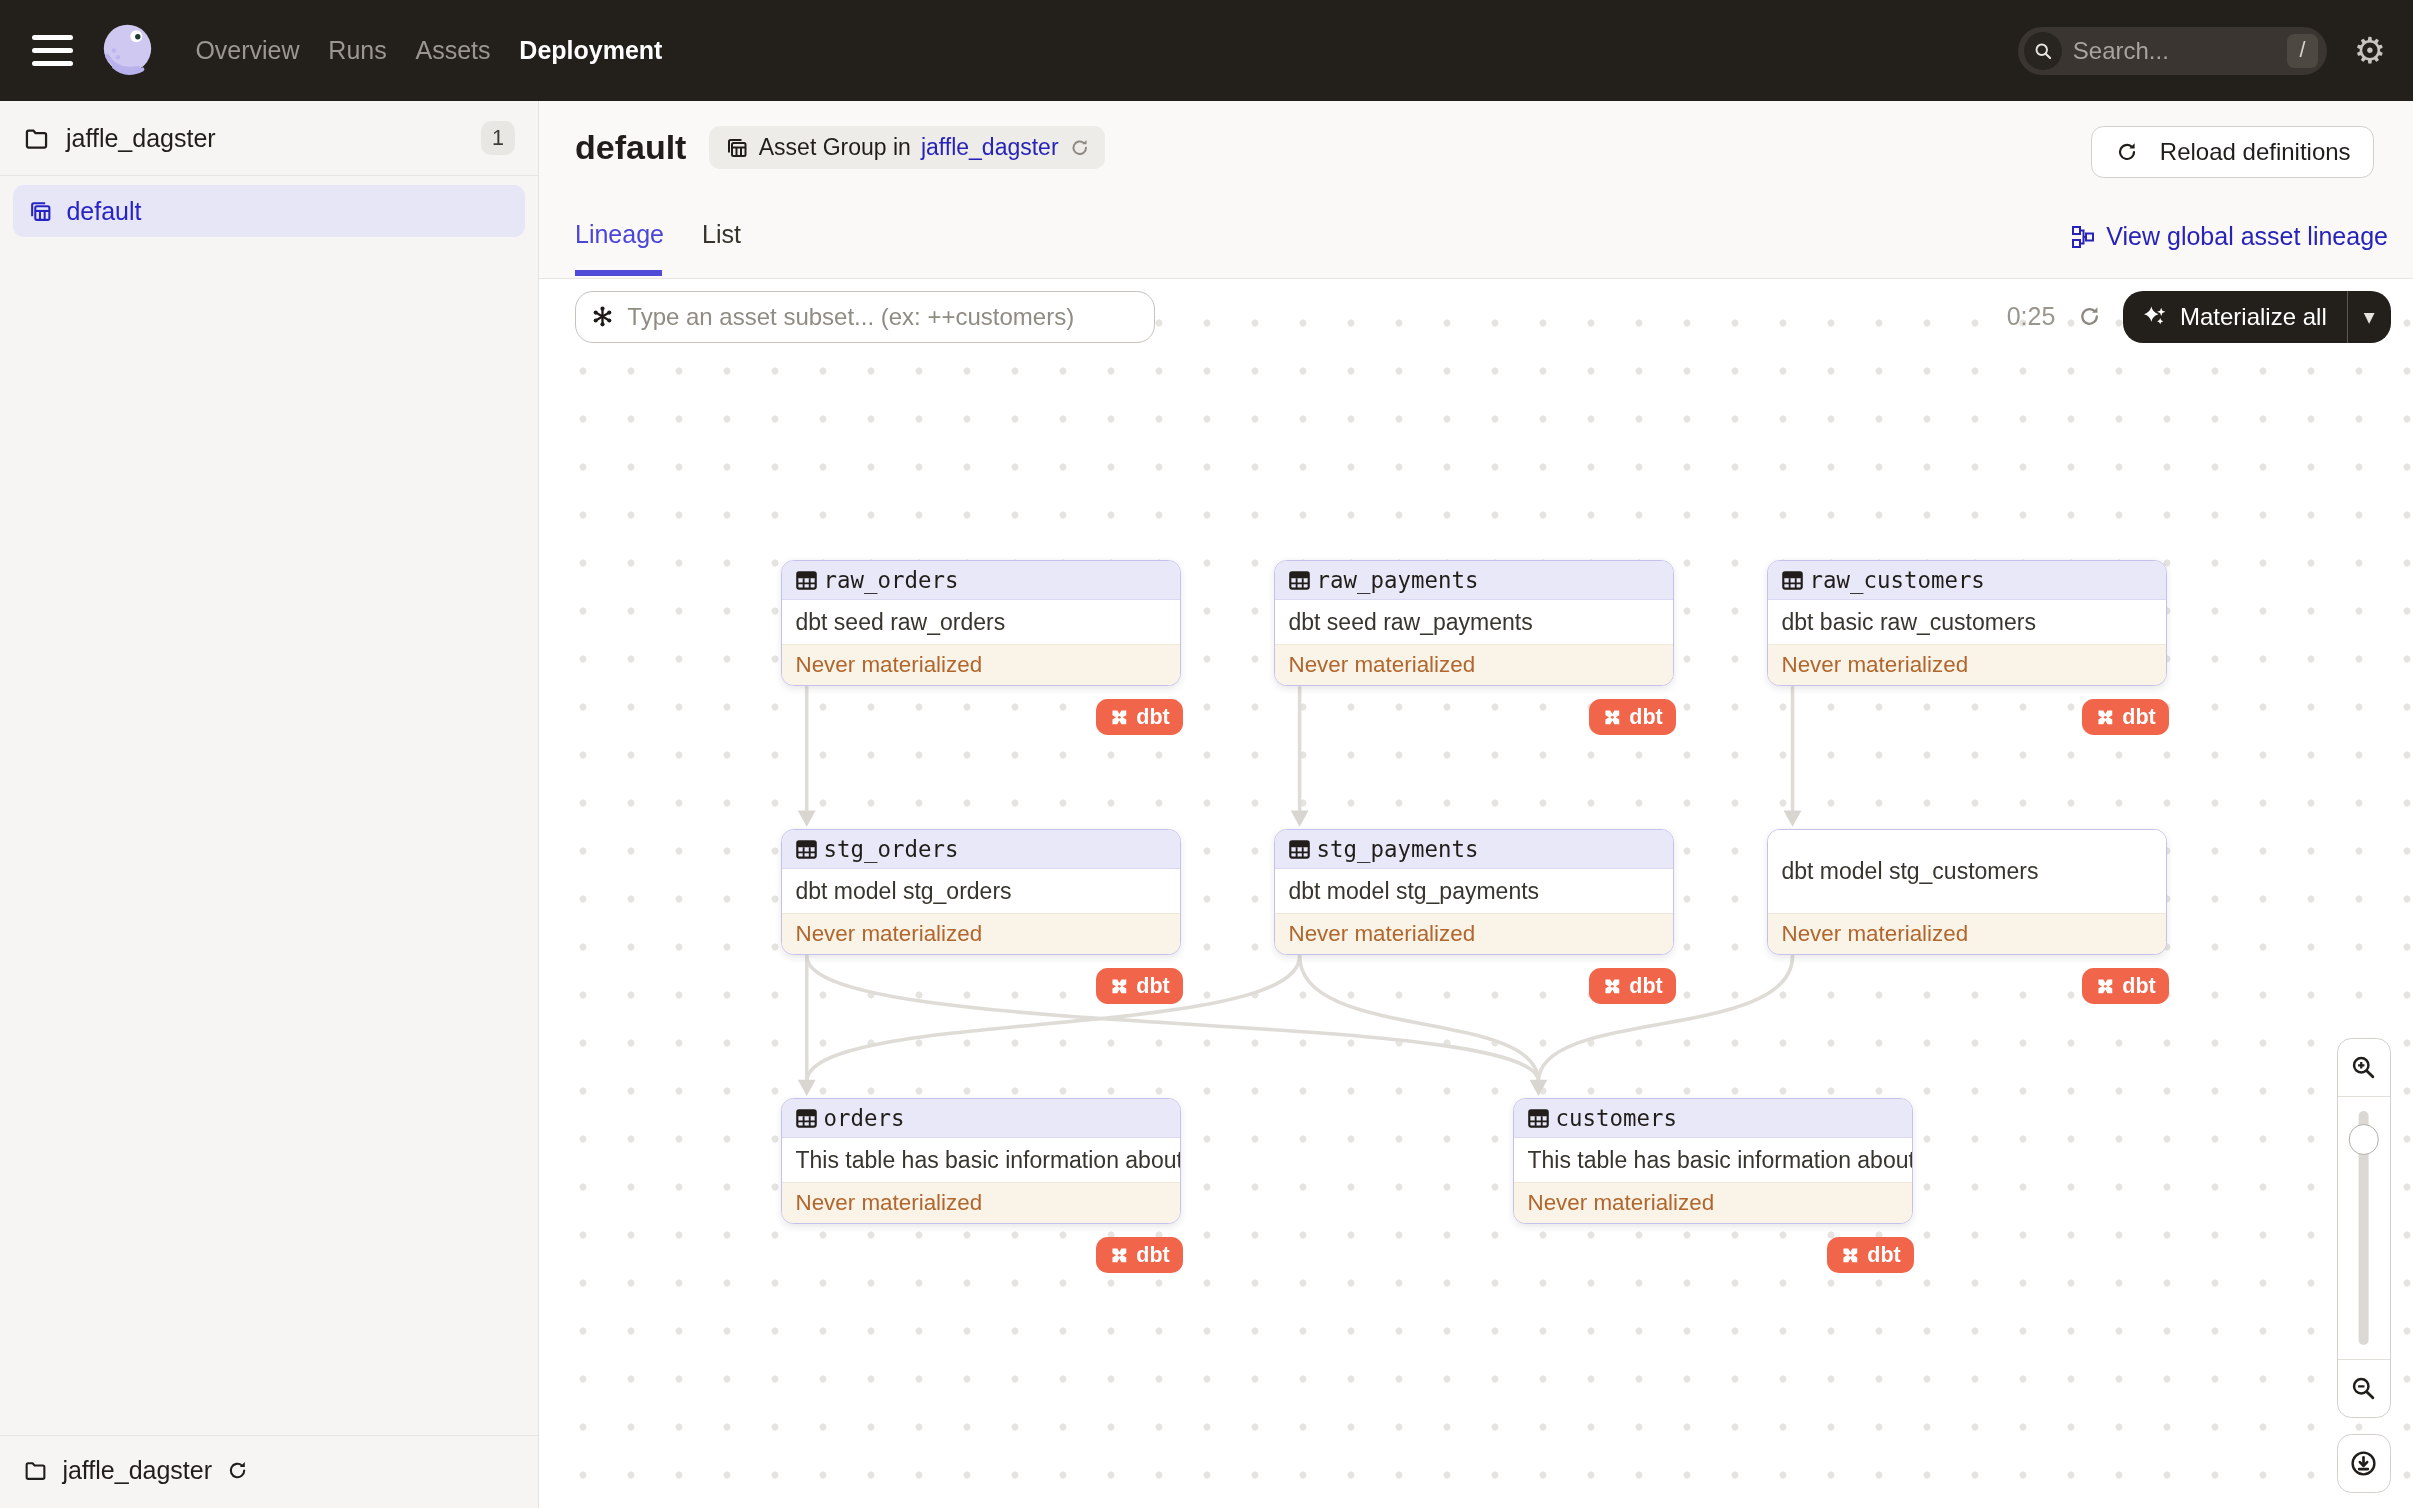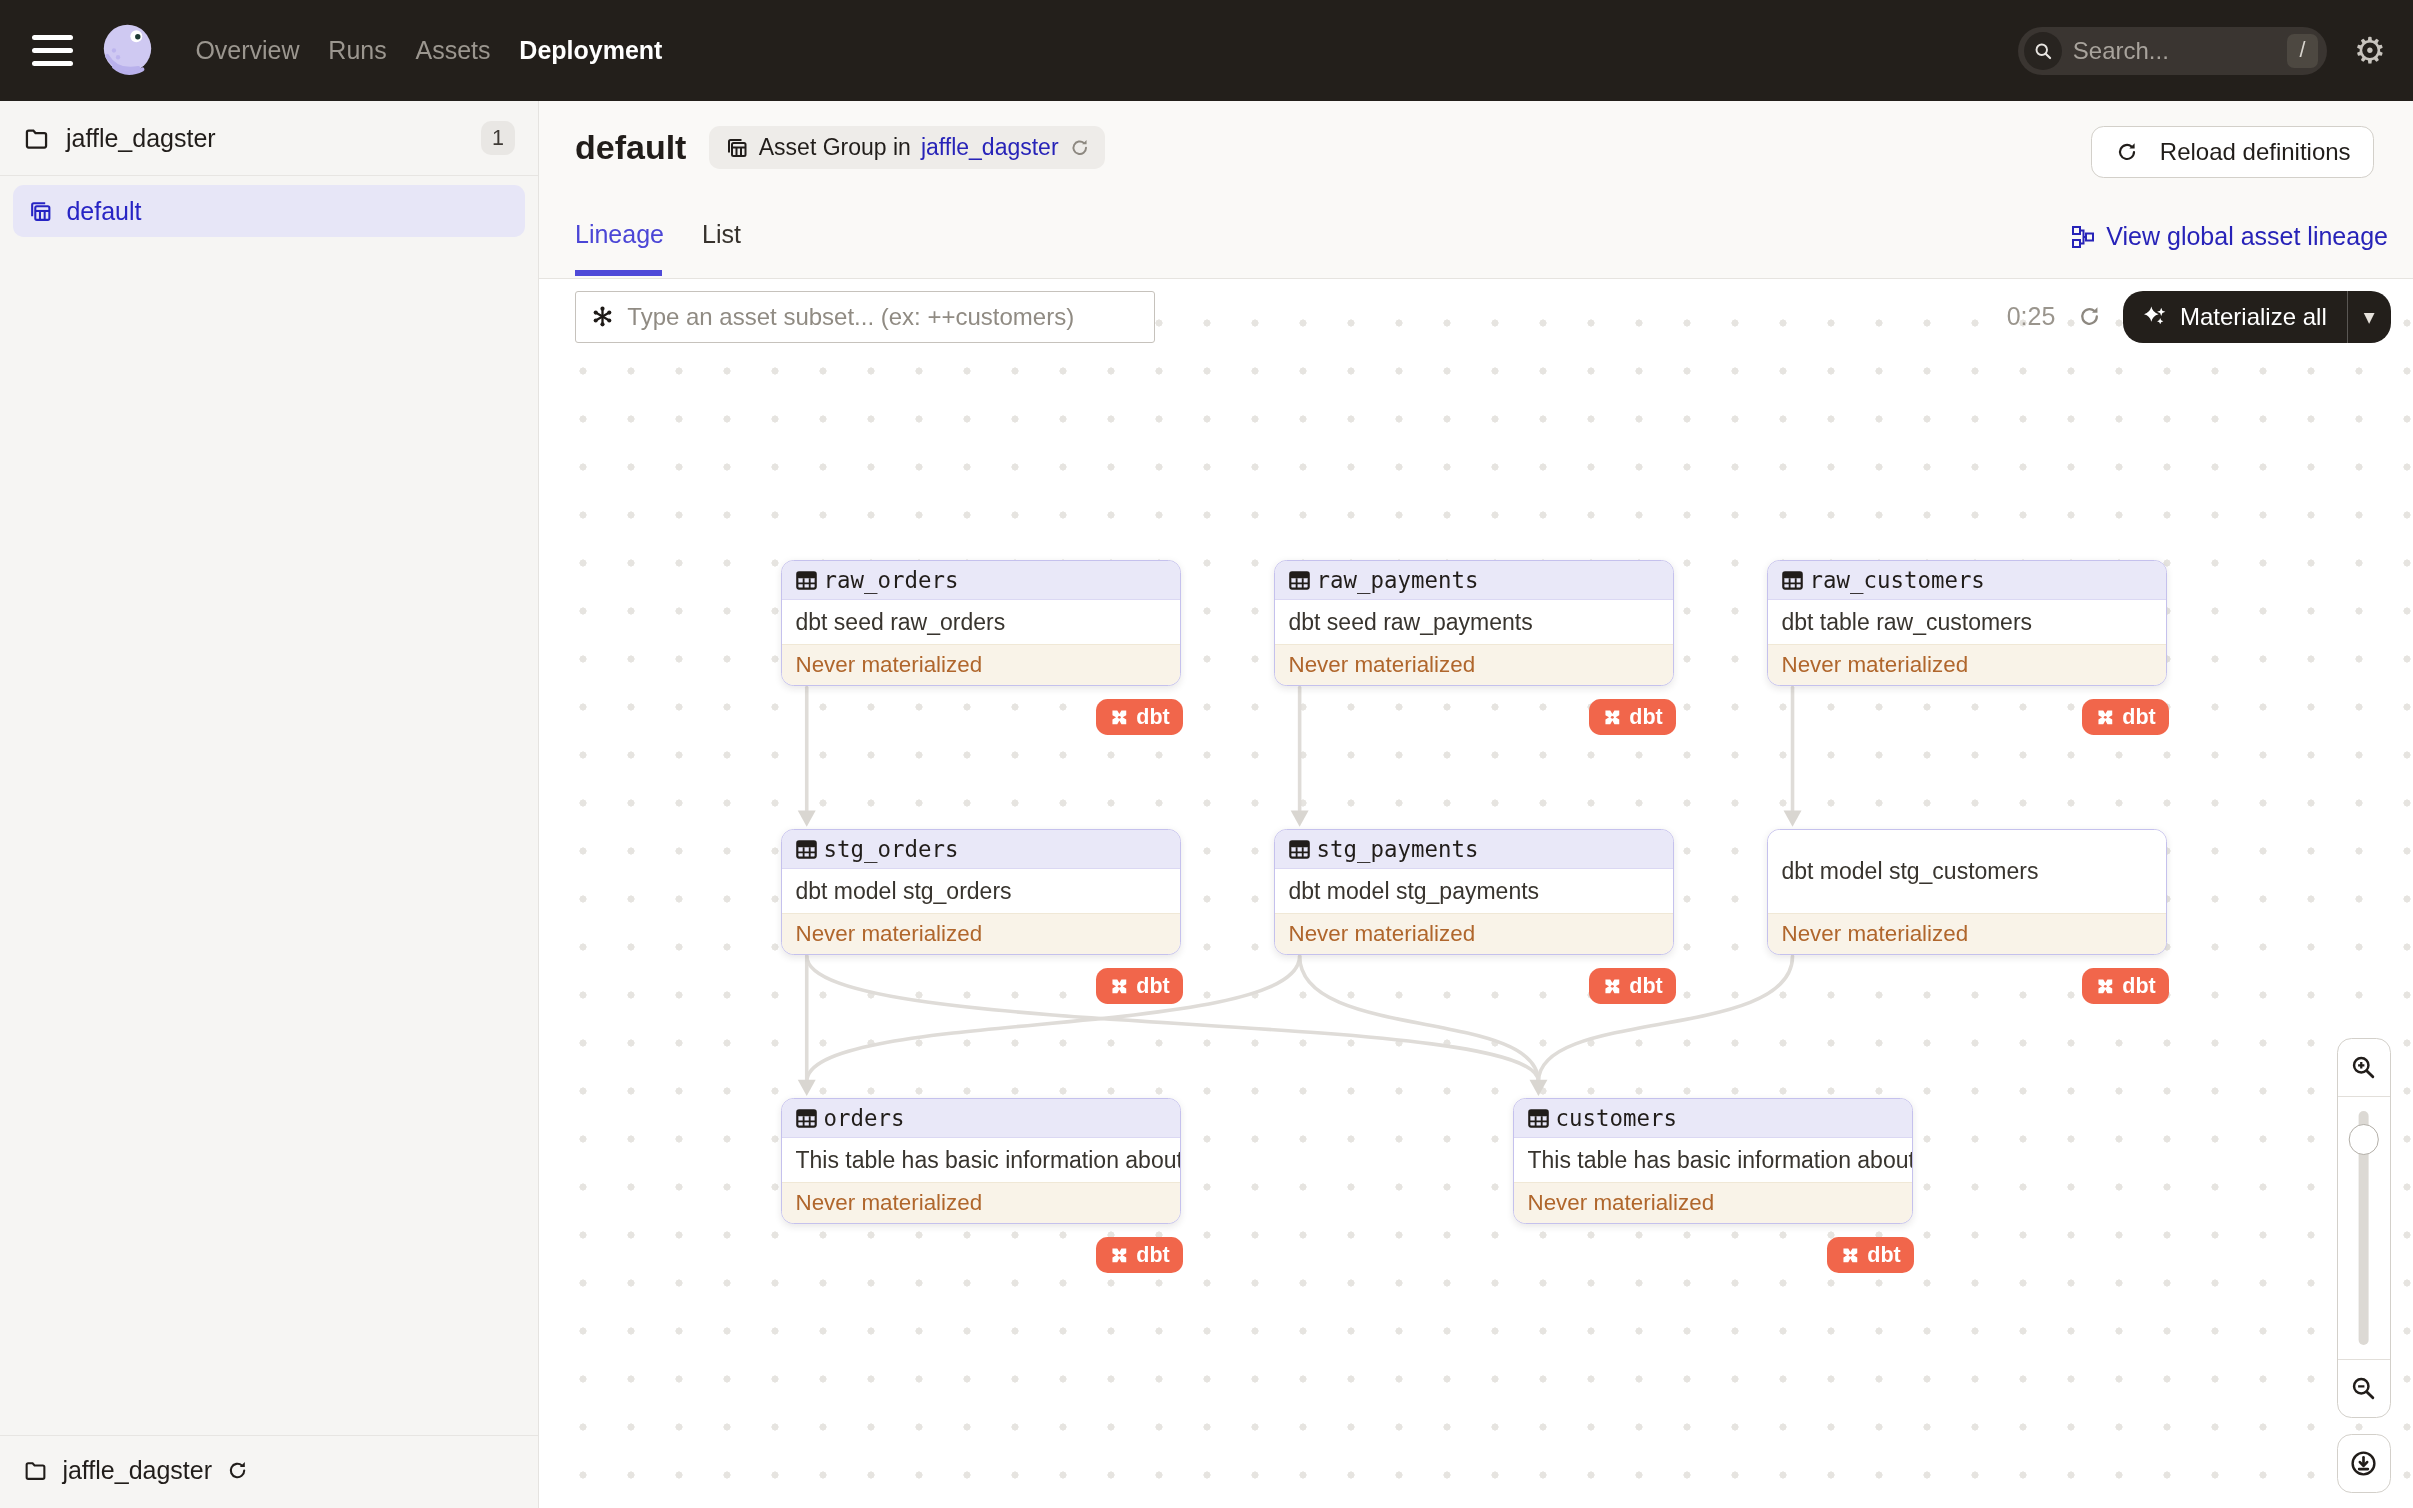--- a/index.html
+++ b/index.html
@@ -106,21 +106,21 @@
   .node-s { height:41px; flex:none; background:#f9f3e8; border-top:0.9px solid #f0e8d6; display:flex; align-items:center; padding:0 13.5px; font-size:22.4px; color:#b0662c; }
 
   .dbt-badge {
     position:absolute; width:87px; height:36px; border-radius:11.7px; background:#f1664b;
     color:#ffffff; display:flex; align-items:center; justify-content:center; gap:6.3px;
     font-size:21.5px; font-weight:700; cursor:pointer;
   }
 
   
   .filter-box {
-    position:absolute; left:36px; top:11.7px; width:580px; height:52px; border-radius:3px;
+    position:absolute; left:36px; top:11.7px; width:580px; height:52px; border-radius:18px;
     border:1.8px solid #c6c2bc; background:#ffffff; display:flex; align-items:center;
     gap:10.8px; padding:0 13.5px;
   }
   .filter-box input {
     flex:1; min-width:0; border:none; outline:none; background:transparent;
     font-size:24px; color:#211d1a; font-family:"Liberation Sans", sans-serif;
   }
   .filter-box input::placeholder { color:#908b83; }
   .run-controls { position:absolute; right:22.4px; top:11.7px; display:flex; align-items:center; gap:21.5px; }
   .timer { font-size:25px; color:#9a958d; }
@@ -393,21 +393,21 @@
         <div class="node-h">
           <svg width="23" height="23" viewBox="0 0 20 20">
   <rect x="2" y="3" width="16" height="14" rx="1.5" fill="none" stroke="#211d1a" stroke-width="1.9"></rect>
   <rect x="2" y="3" width="16" height="5" rx="1.5" fill="#211d1a"></rect>
   <line x1="2" y1="12.5" x2="18" y2="12.5" stroke="#211d1a" stroke-width="1.6"></line>
   <line x1="7.5" y1="8" x2="7.5" y2="17" stroke="#211d1a" stroke-width="1.6"></line>
   <line x1="12.8" y1="8" x2="12.8" y2="17" stroke="#211d1a" stroke-width="1.6"></line>
 </svg>
           <span class="node-name">raw_customers</span>
         </div>
-        <div class="node-d">dbt table raw_customers</div>
+        <div class="node-d">dbt basic raw_customers</div>
         <div class="node-s">Never materialized</div>
       </div>
       <div class="dbt-badge" style="left: 1543px; top: 420px;">
         <svg width="20.7" height="20.7" viewBox="0 0 24 24">
   <path d="M4 4 L9.6 4 L12 8.2 L14.4 4 L20 4 L20 9.6 L15.8 12 L20 14.4 L20 20 L14.4 20 L12 15.8 L9.6 20 L4 20 L4 14.4 L8.2 12 L4 9.6 Z" fill="#ffffff"></path>
   <circle cx="12" cy="12" r="1.7" fill="#f1664b"></circle>
 </svg>
         <span>dbt</span>
       </div>
       <div class="node" style="left: 242px; top: 550px;">

